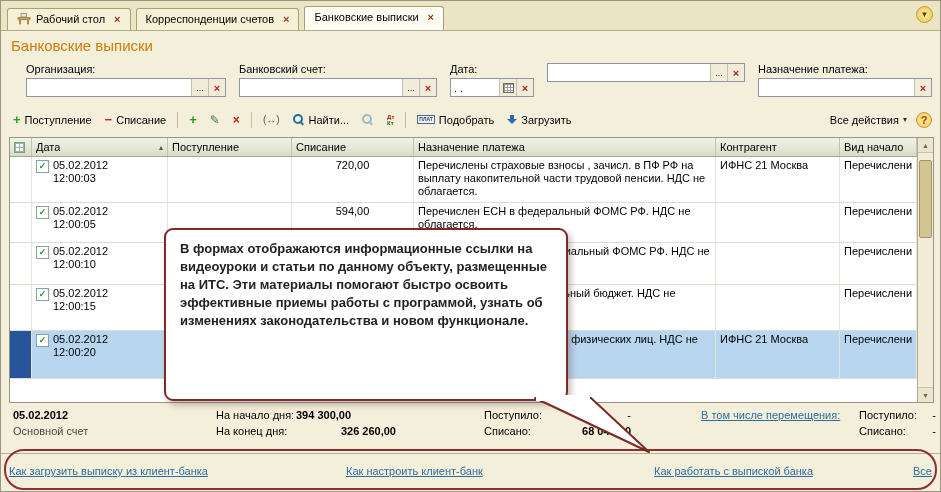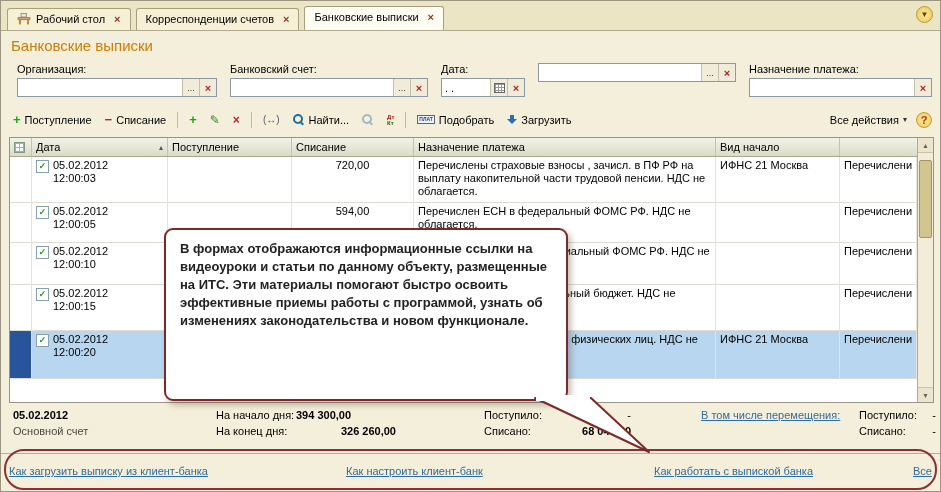--- a/index.html
+++ b/index.html
@@ -16,21 +16,21 @@
     border-radius:3px 3px 0 0;padding:4px 9px 5px;margin-right:5px;cursor:pointer;white-space:nowrap;}
   .tab.active{background:#fdfdf4;padding-bottom:7px;}
   .tab .ticon{margin-right:5px;display:inline-flex;}
   .tab-close{color:#993322;font-weight:bold;margin-left:9px;font-size:11px;}
   .tab-overflow{position:absolute;right:7px;top:5px;width:17px;height:17px;border-radius:50%;
     background:radial-gradient(#fce9a0,#ecc74f);border:1px solid #b49a45;display:flex;align-items:center;
     justify-content:center;font-size:8px;color:#55430a;cursor:pointer;}
   
   .page-title{position:absolute;top:36px;left:10px;font-size:15px;color:var(--accent,#cf7c00);}
   
-  .filters{position:absolute;top:62px;left:16px;right:8px;display:flex;gap:13px;}
+  .filters{position:absolute;top:62px;left:25px;right:8px;display:flex;gap:13px;}
   .filter{display:flex;flex-direction:column;}
   .filter.w-org{width:200px;}.filter.w-acct{width:198px;}.filter.w-date{width:84px;}
   .filter.w-ctr{width:198px;}.filter.w-purp{flex:1;}
   .flabel{margin-bottom:3px;}
   .fld{height:19px;display:flex;align-items:stretch;background:#fff;border:1px solid #8a97a5;}
   .fld input{border:none;flex:1;min-width:0;font:11px "Liberation Sans",sans-serif;padding:0 3px;outline:none;background:transparent;}
   .fbtn{width:17px;display:flex;align-items:center;justify-content:center;font-size:9px;color:#333;
     background:#f1ecd9;border-left:1px solid #c6c0ab;cursor:pointer;}
   .fbtn.clear{color:#b22222;font-weight:bold;font-size:11px;}
   .calico{width:11px;height:10px;border:1px solid #666;background-color:#fff;
@@ -248,20 +248,23 @@
       <div class="hc">
           <span>Поступление</span>
         </div>
       <div class="hc">
           <span>Списание</span>
         </div>
       <div class="hc">
           <span>Назначение платежа</span>
         </div>
       <div class="hc">
+          <span>Контрагент</span>
+        </div>
+      <div class="hc">
           <span>Вид начало</span>
         </div>
     </div>
 
     <div class="trow r1">
       <div class="c marker"></div>
       <div class="c datec">
         <span class="docicon">✓</span>
         <span><span>05.02.2012</span><br><span>12:00:03</span></span>
       </div>

